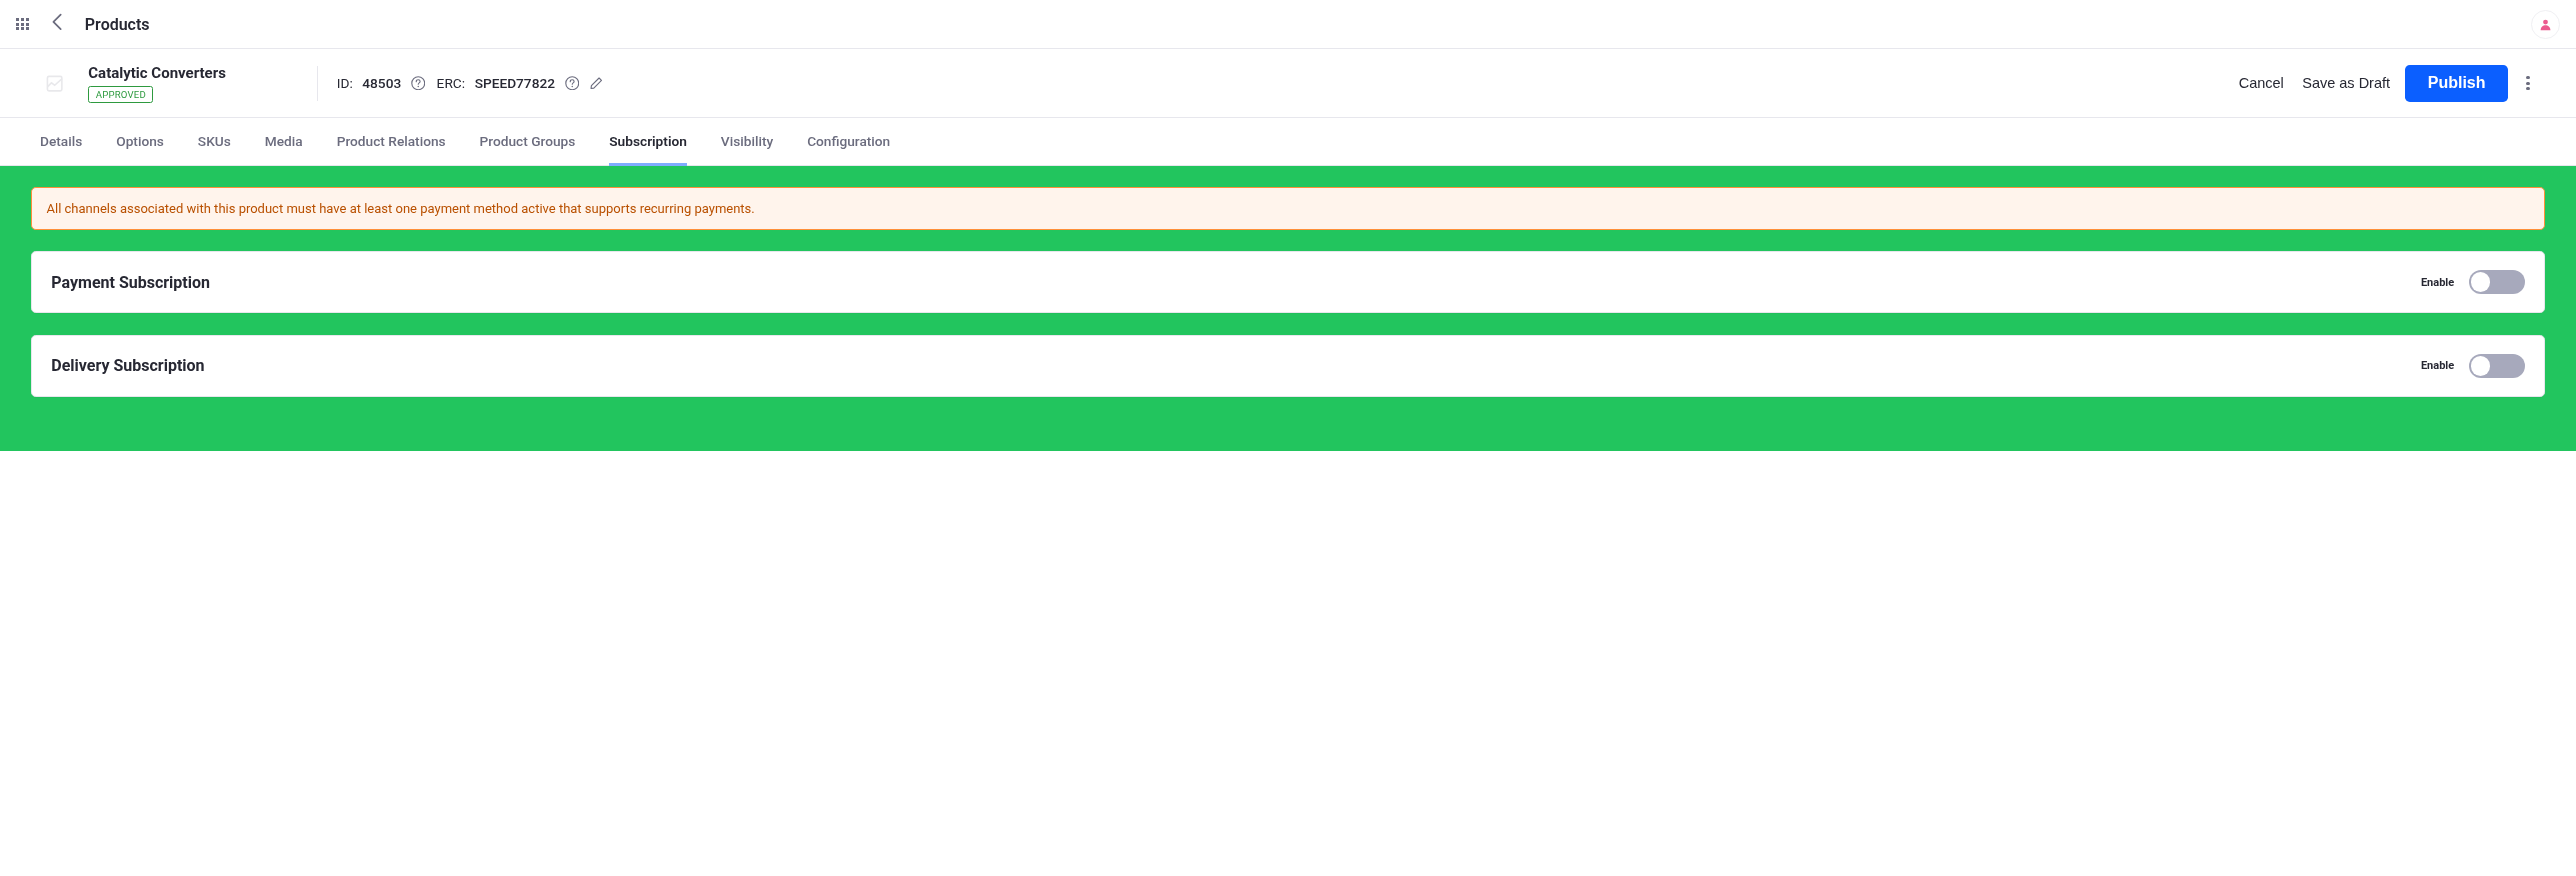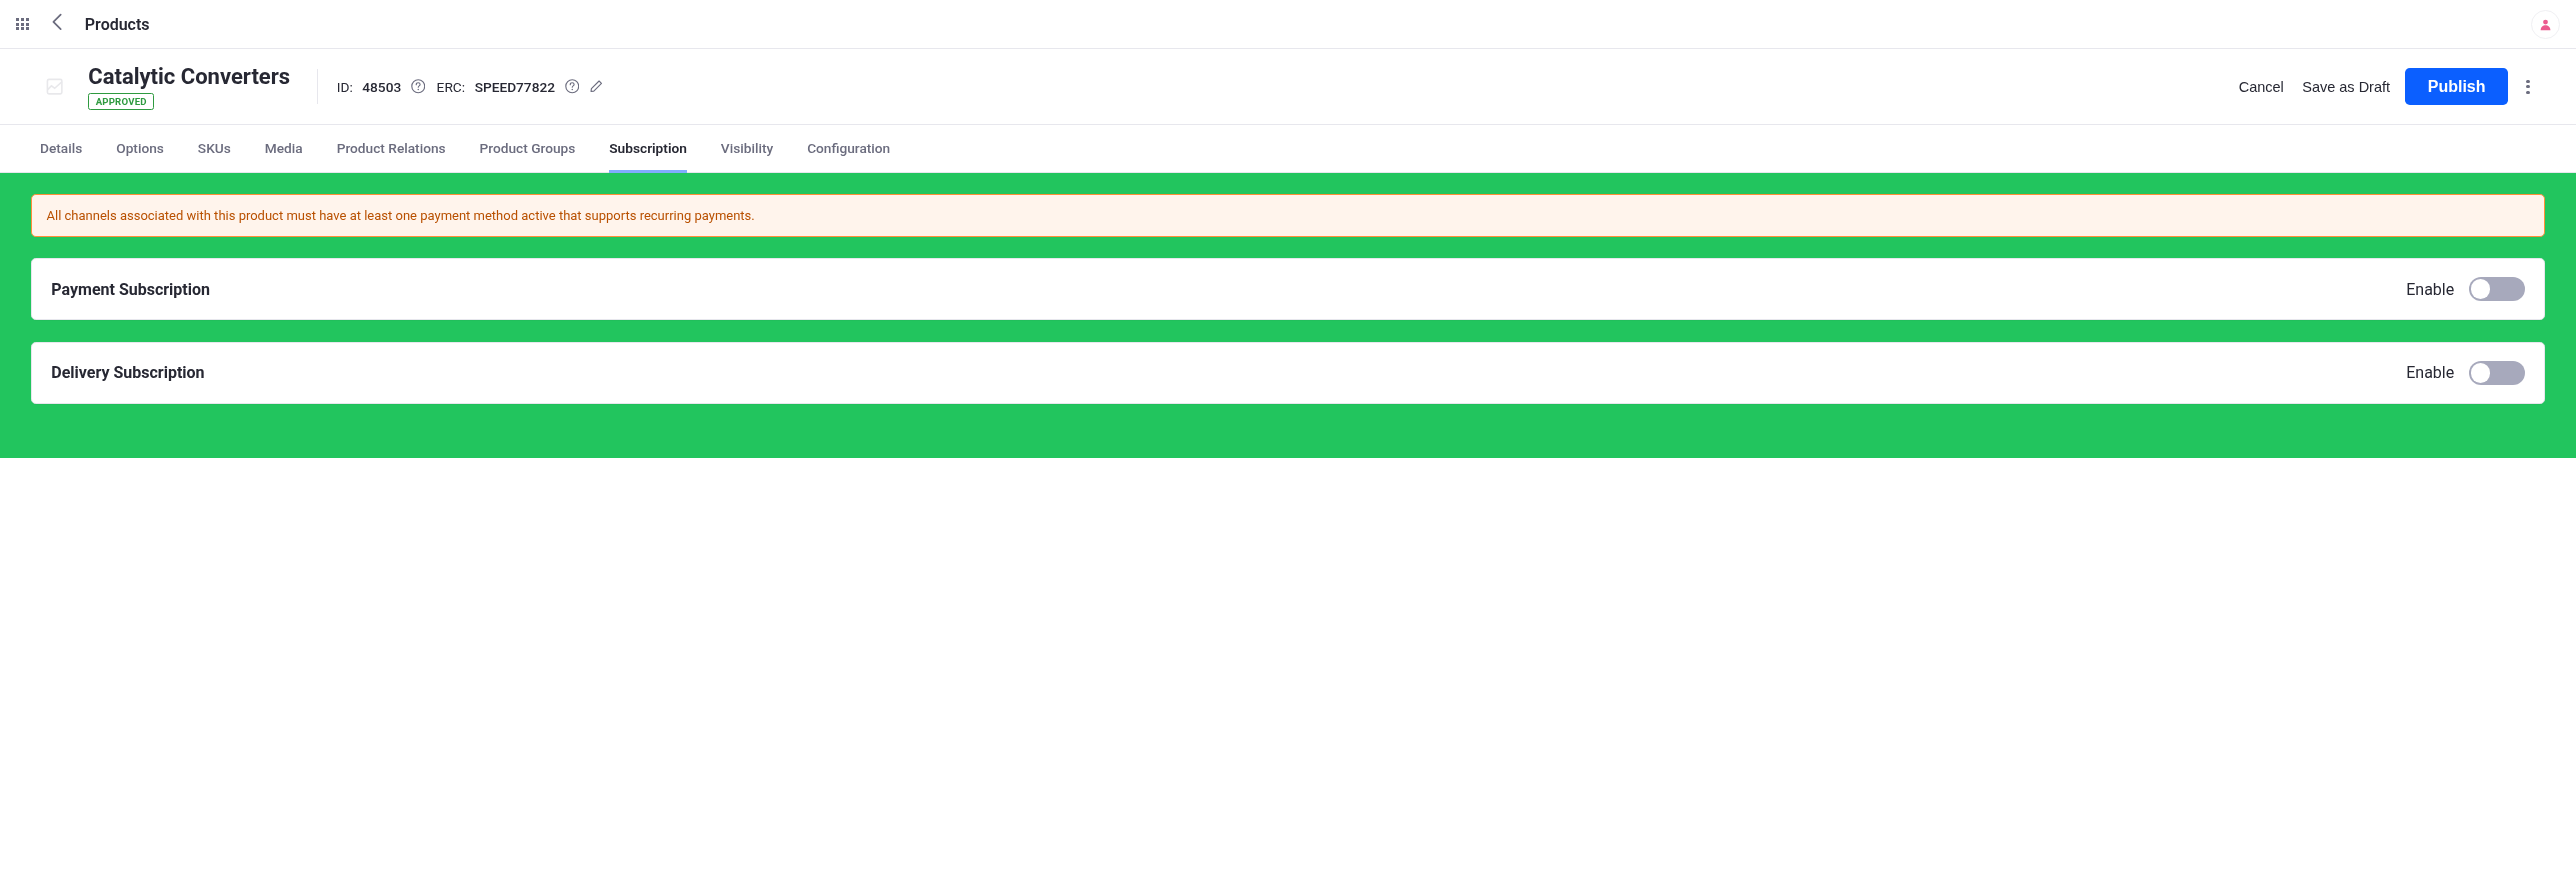--- a/index.html
+++ b/index.html
@@ -75,33 +75,33 @@
     }
     
     .product-title-block {
       display: flex;
       flex-direction: column;
       gap: 4.8px;
       min-width: 209px;
     }
     
     .product-title {
-      font-size: 22px;
+      font-size: 15px;
       font-weight: 700;
       color: #272833;
     }
     
     .status-badge {
       display: inline-block;
       border: 0.8px solid #2e9a3f;
       color: #2e9a3f;
       border-radius: 2.4px;
       padding: 1.6px 6.4px;
       font-size: 9.6px;
-      font-weight: 700;
+      font-weight: 400;
       letter-spacing: 0.2px;
       width: fit-content;
     }
     
     .meta-divider {
       width: 0.8px;
       height: 35px;
       background: #e7e7ed;
     }
     
@@ -226,22 +226,22 @@
       color: #272833;
     }
     
     .enable-group {
       display: flex;
       align-items: center;
       gap: 14.5px;
     }
     
     .enable-label {
-      font-size: 16px;
-      font-weight: 400;
+      font-size: 11px;
+      font-weight: 700;
       color: #272833;
     }
     
     .toggle {
       width: 56px;
       height: 24px;
       border-radius: 12px;
       background: #a7a9bc;
       position: relative;
       cursor: pointer;

